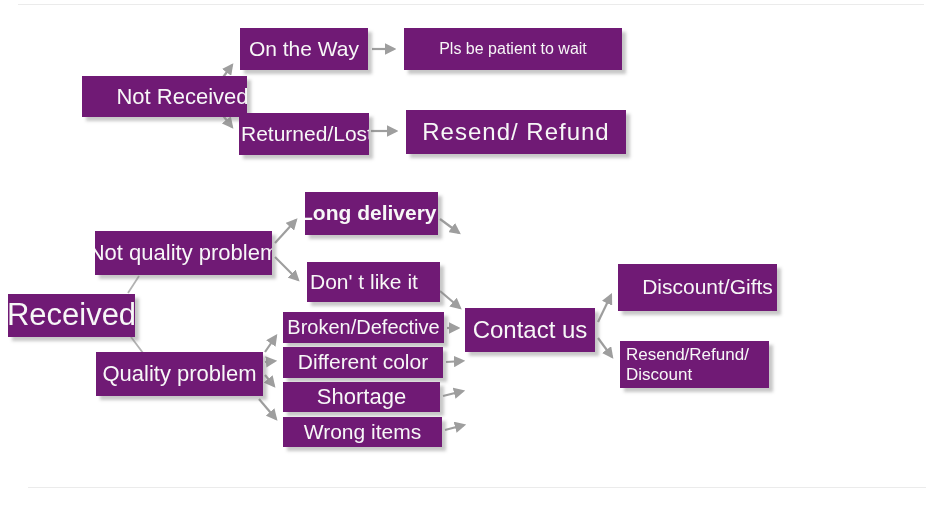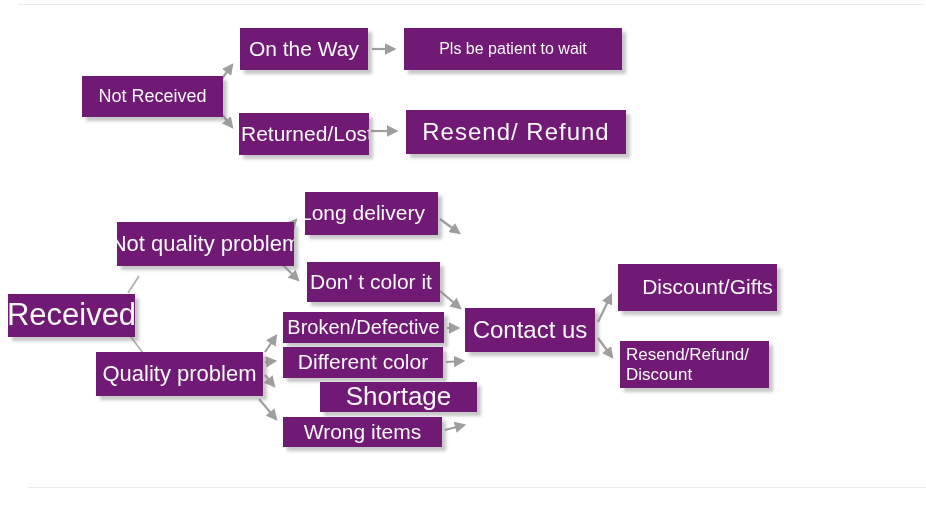--- a/index.html
+++ b/index.html
@@ -11,34 +11,34 @@
   #frame-top{left:18px;top:4px;width:906px;height:1px;}
   #frame-bottom{left:28px;top:487px;width:898px;height:1px;}
   .node{
     position:absolute;display:flex;align-items:center;justify-content:center;
     background:#701a75;color:#f7f7f7;
     box-shadow:4px 4px 3px rgba(130,130,130,.45);
     white-space:nowrap;overflow:hidden;line-height:1.05;
   }
   .node.left{justify-content:flex-start;}
   
-  #n-not-received{left:82px;top:76px;width:141px;height:41px;font-size:18px;}
+  #n-not-received{left:82px;top:76px;width:129px;height:41px;font-size:22px;padding-left:36px;}
   #n-on-the-way{left:240px;top:28px;width:128px;height:42px;font-size:21px;}
   #n-pls-wait{left:404px;top:28px;width:218px;height:42px;font-size:16px;}
   #n-returned-lost{left:239px;top:113px;width:128px;height:42px;font-size:21px;padding-left:2px;}
   #n-resend-refund{left:406px;top:110px;width:220px;height:44px;font-size:24px;letter-spacing:1px;}
   
   #n-received{left:8px;top:294px;width:127px;height:43px;font-size:31px;}
-  #n-not-quality{left:95px;top:222px;width:177px;height:44px;font-size:22px;margin-left:22px;}
-  #n-long-delivery{left:305px;top:192px;width:133px;height:43px;font-size:21px;text-indent:-5px;}
+  #n-not-quality{left:95px;top:231px;width:177px;height:44px;font-size:22px;}
+  #n-long-delivery{left:305px;top:192px;width:133px;height:43px;font-size:21px;text-indent:-5px;font-weight:bold;}
   #n-dont-like{left:307px;top:262px;width:130px;height:40px;font-size:21px;padding-left:3px;}
   #n-quality{left:96px;top:352px;width:167px;height:44px;font-size:22px;}
   #n-broken{left:283px;top:312px;width:161px;height:31px;font-size:20px;}
   #n-diff-color{left:283px;top:347px;width:160px;height:31px;font-size:21px;}
-  #n-shortage{left:283px;top:382px;width:157px;height:30px;font-size:26px;margin-left:37px;}
+  #n-shortage{left:283px;top:382px;width:157px;height:30px;font-size:22px;}
   #n-wrong-items{left:283px;top:417px;width:159px;height:30px;font-size:21px;}
   #n-contact-us{left:465px;top:308px;width:130px;height:44px;font-size:24px;}
   #n-discount-gifts{left:618px;top:264px;width:139px;height:47px;font-size:21px;padding-left:20px;}
   #n-resend-discount{left:620px;top:341px;width:143px;height:47px;font-size:17px;padding-left:6px;
     flex-direction:column;align-items:flex-start;justify-content:center;line-height:1.15;}
   #connector-layer{position:absolute;left:0;top:0;pointer-events:none;}
 </style>
 </head>
 <body>
 
@@ -81,21 +81,21 @@
 
   <div class="node" id="n-not-received">Not Received</div>
   <div class="node" id="n-on-the-way">On the Way</div>
   <div class="node" id="n-pls-wait">Pls be patient to wait</div>
   <div class="node left" id="n-returned-lost">Returned/Lost</div>
   <div class="node" id="n-resend-refund">Resend/ Refund</div>
 
   <div class="node" id="n-received">Received</div>
   <div class="node" id="n-not-quality">Not quality problem</div>
   <div class="node left" id="n-long-delivery">Long delivery</div>
-  <div class="node left" id="n-dont-like">Don' t color it</div>
+  <div class="node left" id="n-dont-like">Don' t like it</div>
   <div class="node" id="n-quality">Quality problem</div>
 
   <div class="node" id="n-broken">Broken/Defective</div>
   <div class="node" id="n-diff-color">Different color</div>
   <div class="node" id="n-shortage">Shortage</div>
   <div class="node" id="n-contact-us">Contact us</div>
 
   <div class="node" id="n-wrong-items">Wrong items</div>
   <div class="node" id="n-discount-gifts">Discount/Gifts</div>
   <div class="node" id="n-resend-discount">

